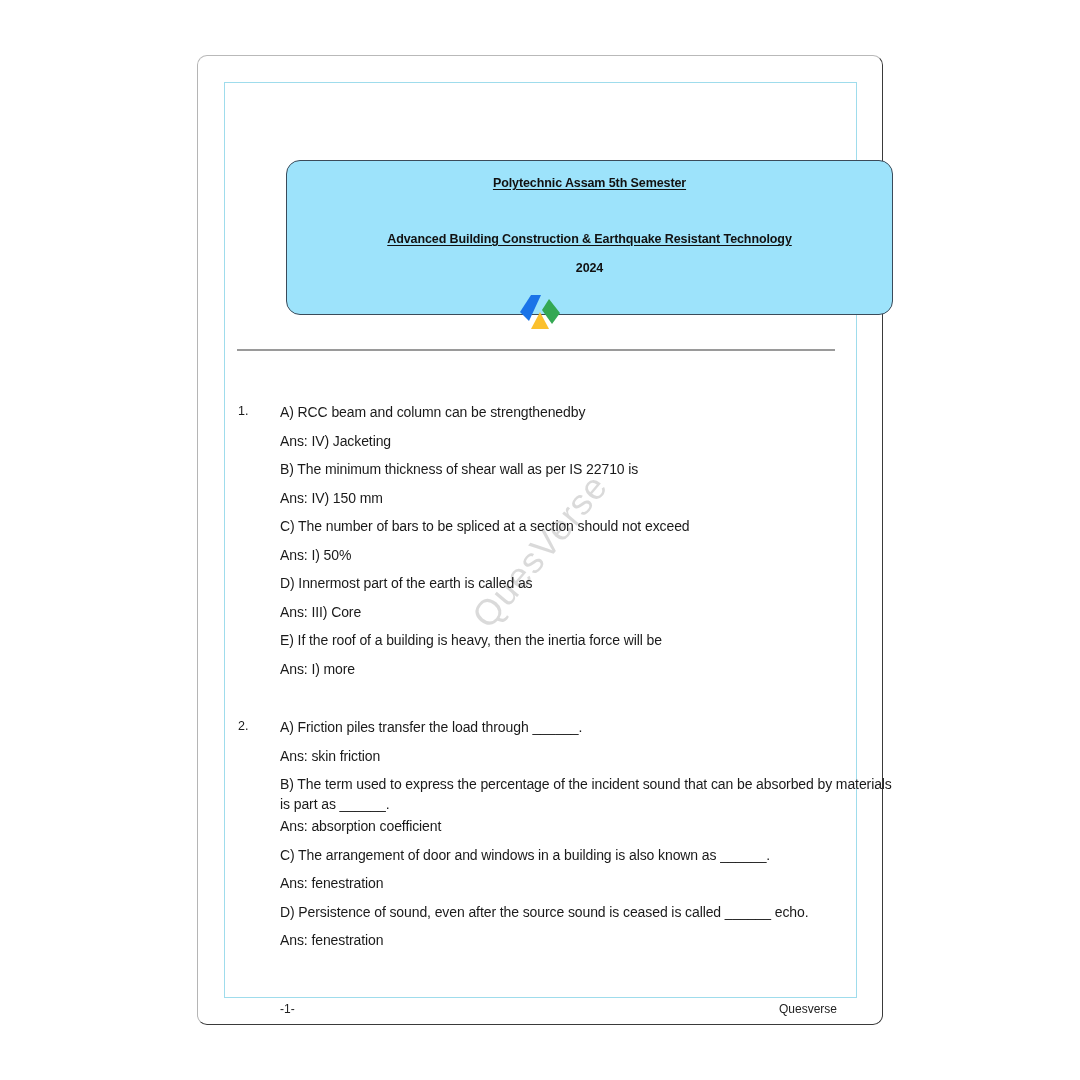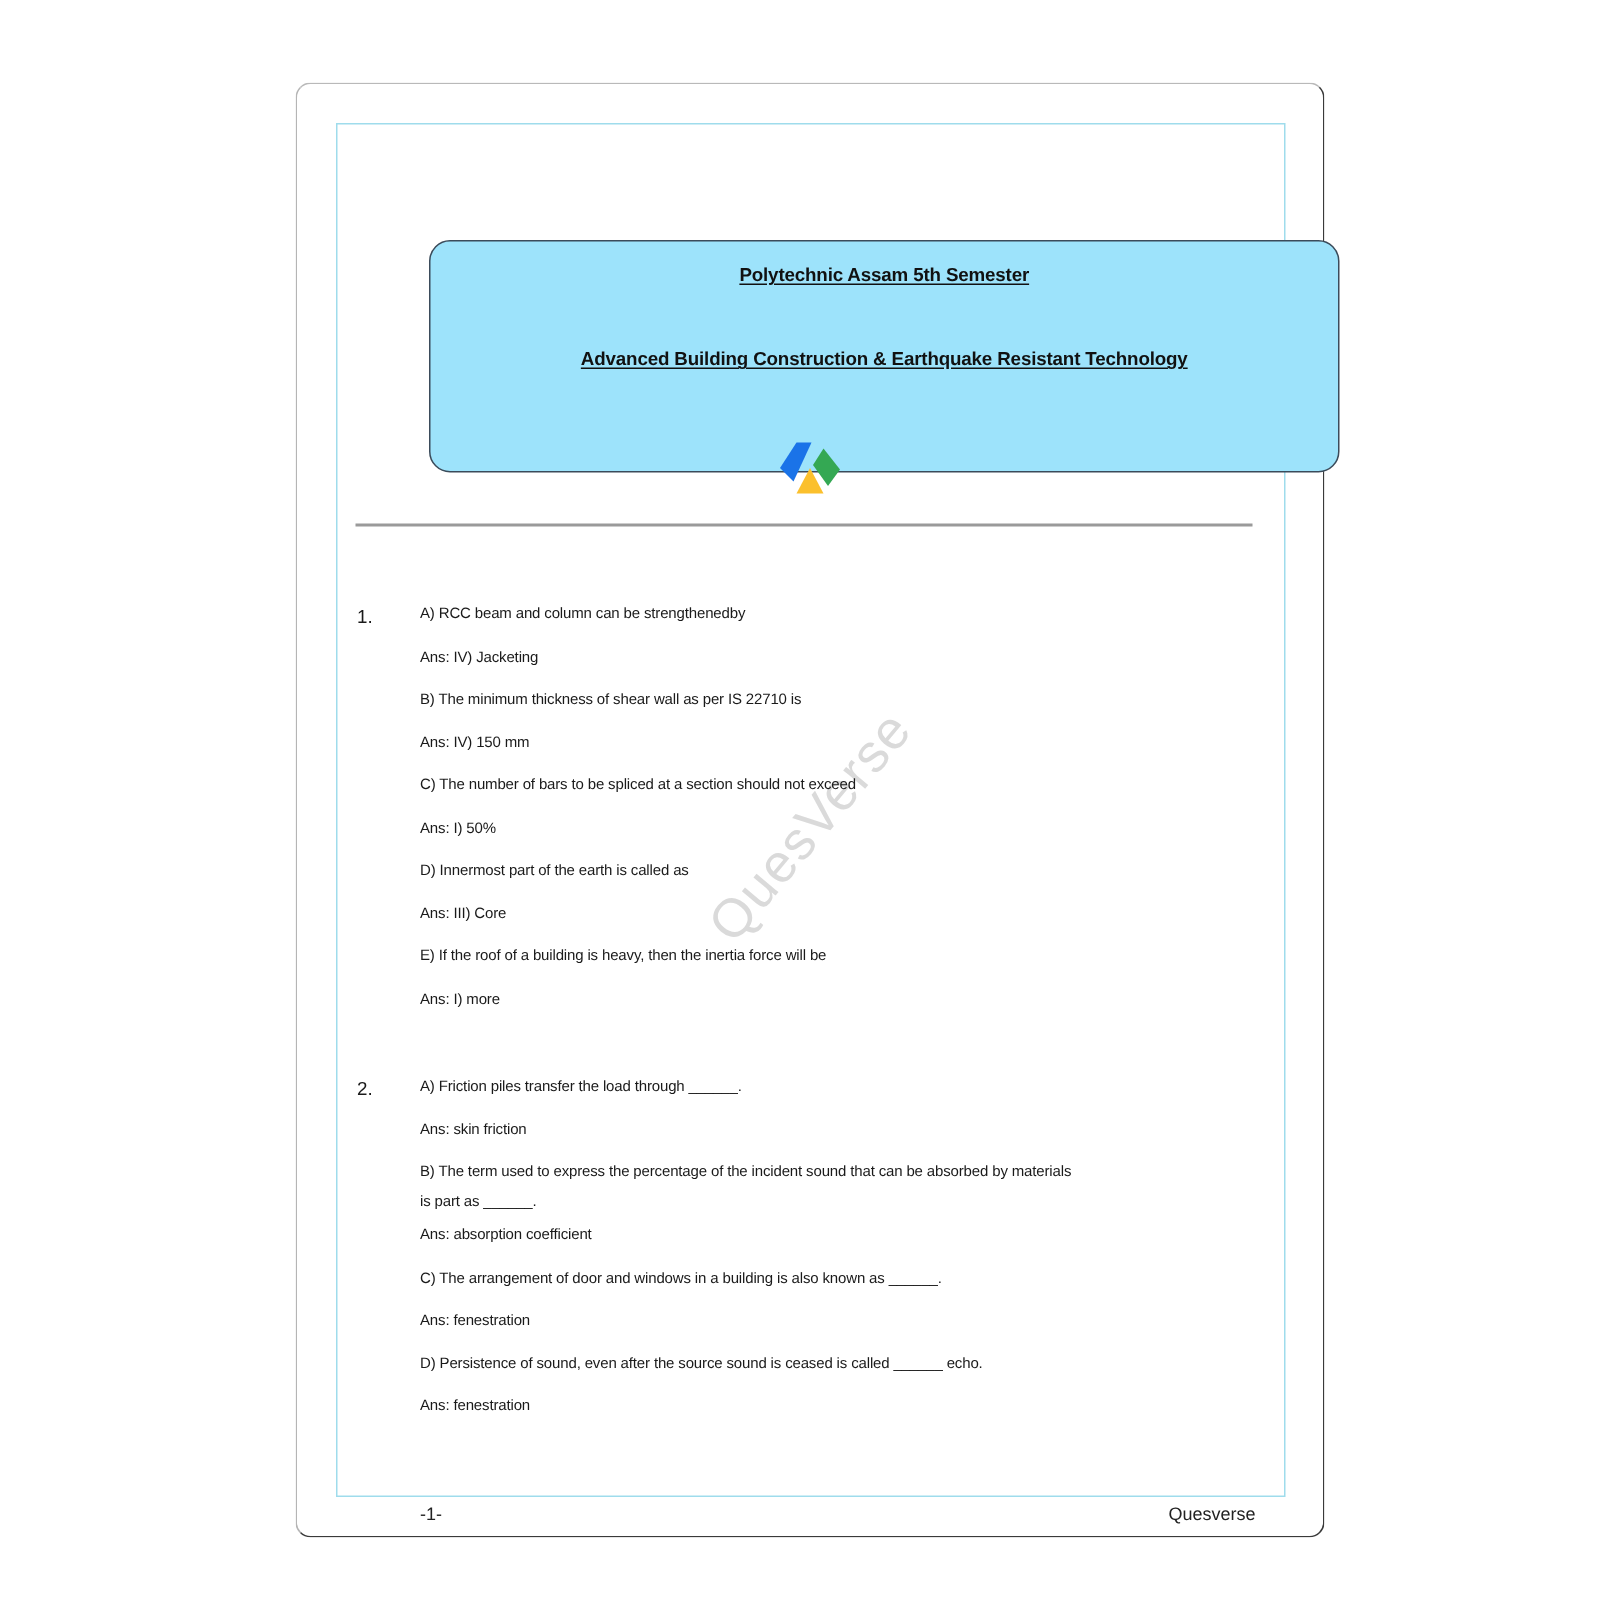--- a/index.html
+++ b/index.html
@@ -23,38 +23,39 @@
   .title-line {
     position:absolute; left:0; width:100%; text-align:center;
     font-size:12.5px; font-weight:bold; color:#111; letter-spacing:-0.1px;
   }
   .title-line.u span { text-decoration:underline; text-underline-offset:2px; }
   .logo { position:absolute; left:519px; top:293px; width:44px; height:38px; }
   .rule {
     position:absolute; left:237px; top:349px; width:598px; height:2px; background:#9a9a9a;
   }
   .qnum { position:absolute; left:238px; font-size:12.5px; }
-  .line { position:absolute; left:280px; font-size:10px; white-space:nowrap; letter-spacing:-0.1px; }
+  .line { position:absolute; left:280px; font-size:14px; white-space:nowrap; letter-spacing:-0.1px; }
   .line b { font-weight:normal; }
   .watermark {
     position:absolute; left:420px; top:530px; width:240px; text-align:center;
     font-size:36px; color:rgba(150,150,150,0.35); transform:rotate(-50deg);
     transform-origin:center; letter-spacing:1px; pointer-events:none;
   }
   .footer { position:absolute; top:1002px; font-size:12px; color:#222; }
 </style>
 </head>
 <body>
 
 <div class="page"></div>
 <div class="frame"></div>
 
 <div class="title-box">
   <div class="title-line u" style="top:15px"><span>Polytechnic Assam 5th Semester</span></div>
   <div class="title-line u" style="top:71px"><span>Advanced Building Construction &amp; Earthquake Resistant Technology</span></div>
+  <div class="title-line" style="top:100px">2024</div>
 </div>
 
 <svg class="logo" viewBox="0 0 44 38">
   <polygon points="12,2 22,2 10,28 1,19" fill="#1a73e8"></polygon>
   <polygon points="30,6 41,20 33,31 23,17" fill="#34a853"></polygon>
   <polygon points="21,19 30,36 12,36" fill="#fbc02d"></polygon>
 </svg>
 
 <div class="rule"></div>
 

